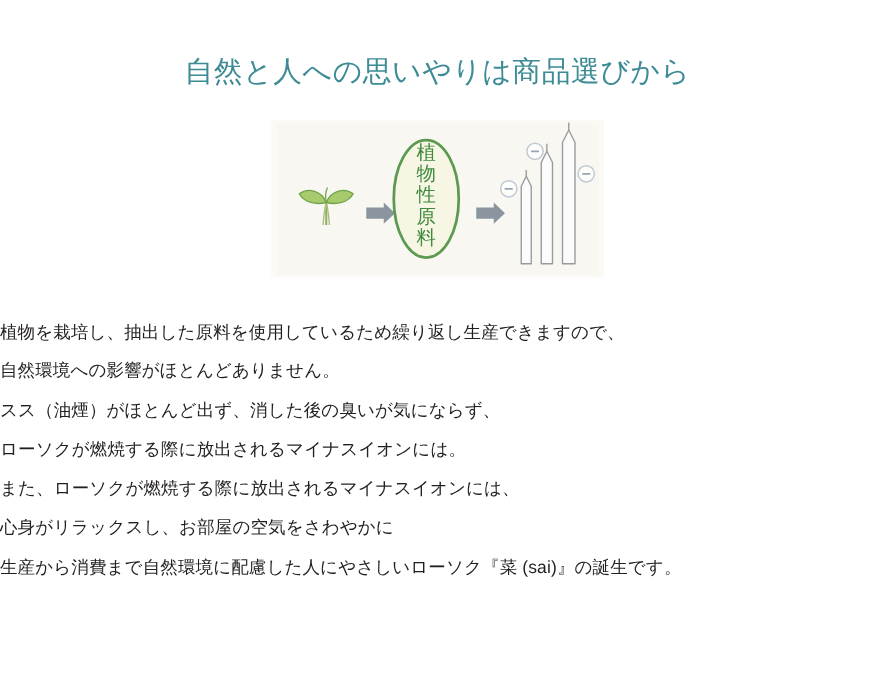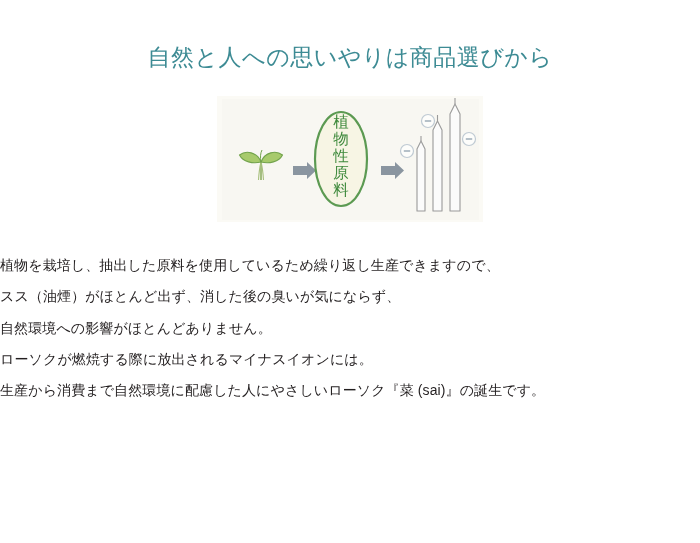--- a/index.html
+++ b/index.html
@@ -156,19 +156,21 @@
             <circle cx="252" cy="43" r="6.5" fill="#fdfdfb" stroke="#bfcad3" stroke-width="1.2"></circle>
             <path d="M248.8 43 L255.2 43" stroke="#97a6b3" stroke-width="1.4"></path>
           </g>
         </g>
       </g>
     </svg>
   </div>
 
   <div class="body-copy">
     <span class="line">植物を栽培し、抽出した原料を使用しているため繰り返し生産できますので、</span>
+    <span class="line">自然環境への影響がほとんどありません。</span>
     <span class="line">スス（油煙）がほとんど出ず、消した後の臭いが気にならず、</span>
-    <span class="line">自然環境への影響がほとんどありません。</span>
     <span class="line">ローソクが燃焼する際に放出されるマイナスイオンには。</span>
+    <span class="line">また、ローソクが燃焼する際に放出されるマイナスイオンには、</span>
+    <span class="line">心身がリラックスし、お部屋の空気をさわやかに</span>
     <span class="line">生産から消費まで自然環境に配慮した人にやさしいローソク『菜 (sai)』の誕生です。</span>
   </div>
 
 </div>
 
 </body></html>

